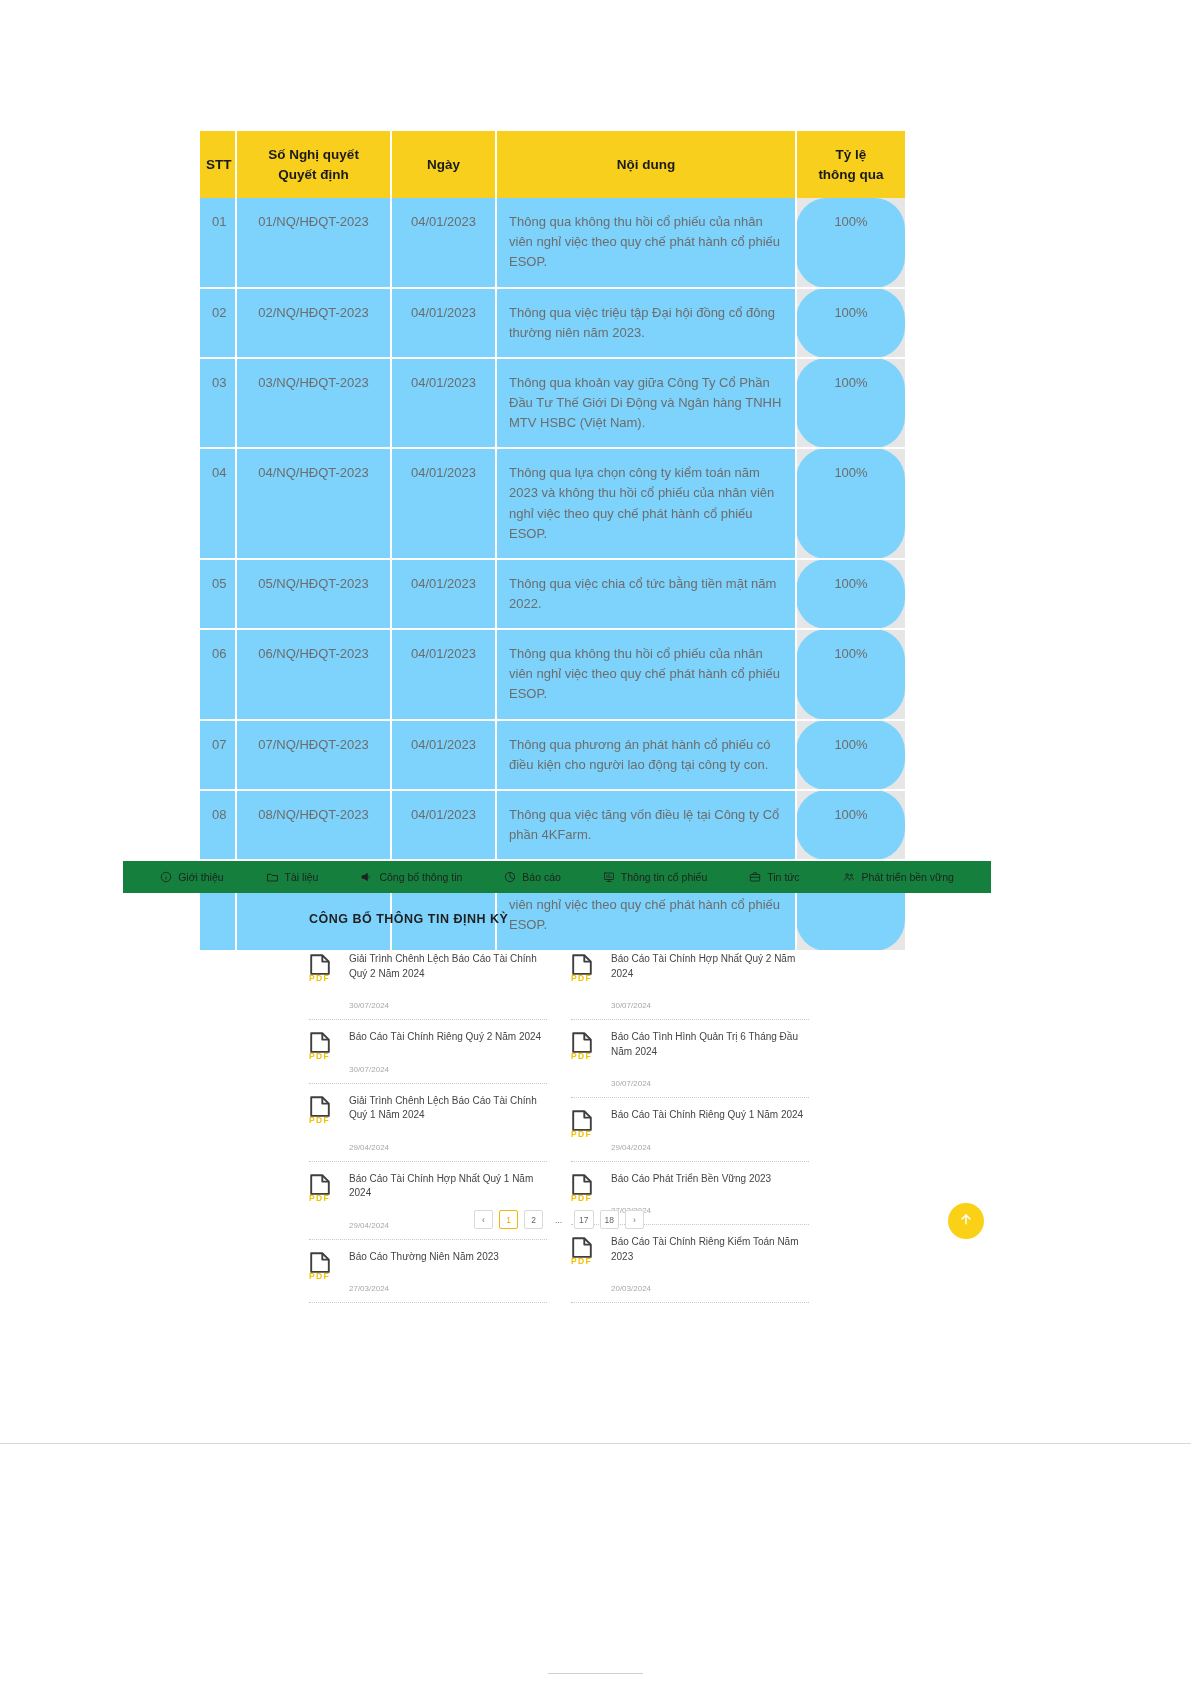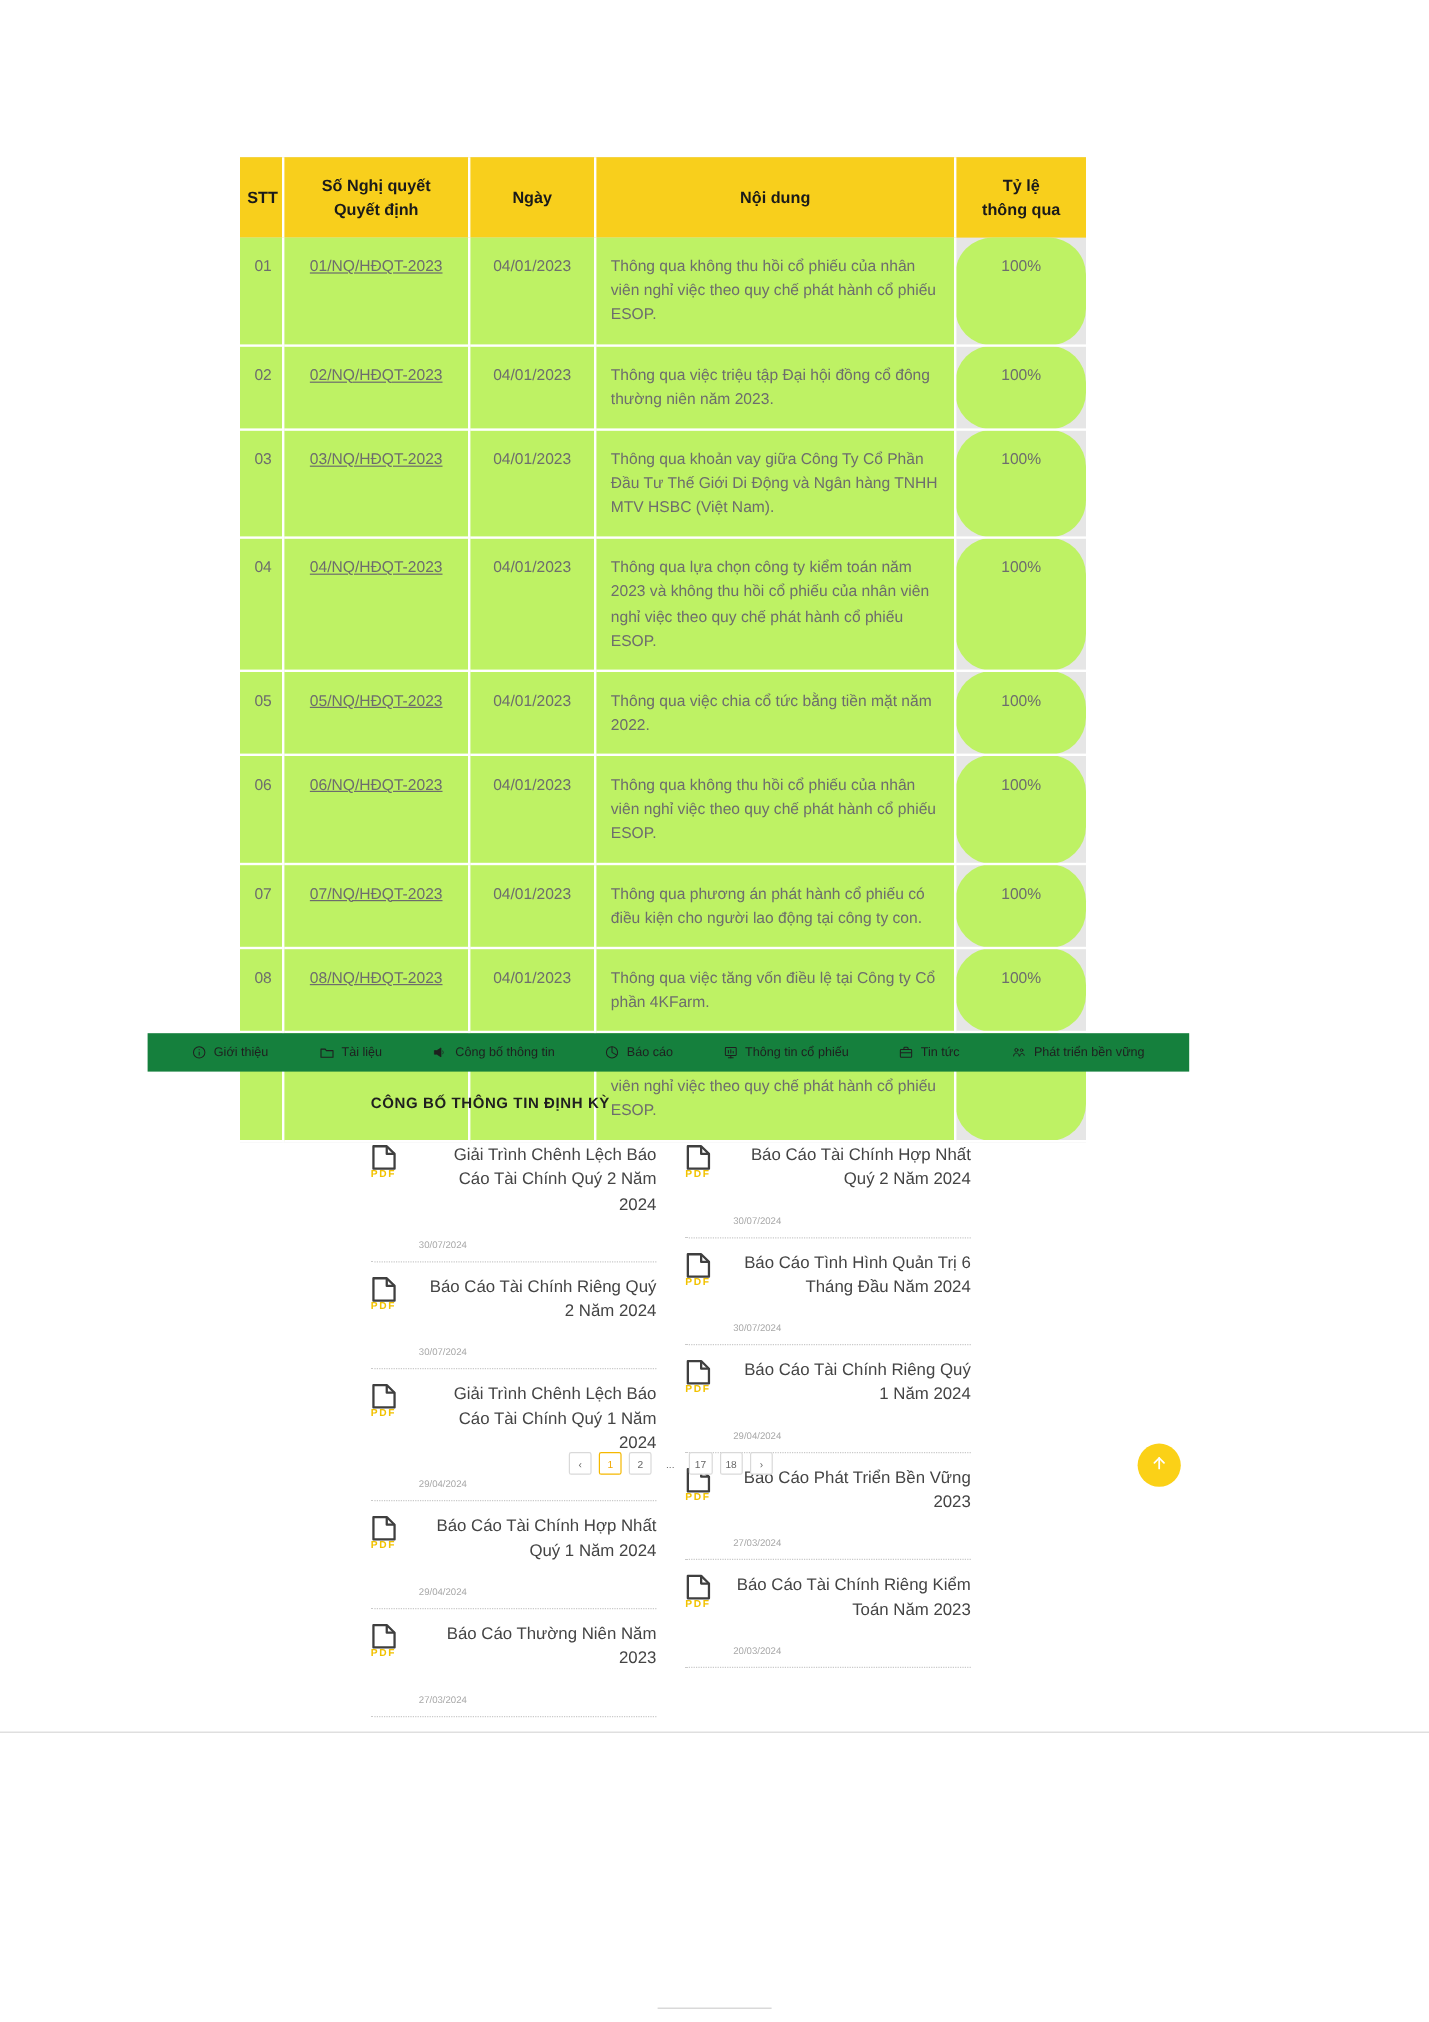--- a/index.html
+++ b/index.html
@@ -27,32 +27,32 @@
     font-size:13.5px;
     font-weight:bold;
     text-align:center;
     vertical-align:middle;
     padding:14px 6px;
     border-right:2px solid #ffffff;
     line-height:1.45;
   }
   table.res-table th:last-child { border-right:none; }
   table.res-table td {
-    background:#bef264;
+    background:#7dd3fc;
     font-size:13px;
     color:#6d6d6d;
     padding:14px 12px;
     vertical-align:top;
     border-right:2px solid #ffffff;
     border-bottom:2px solid #ffffff;
     line-height:1.55;
   }
   table.res-table td:last-child { border-right:none; }
   td.c-stt { text-align:center; width:36px; }
-  td.c-sonq { text-align:center;text-decoration:underline; }
+  td.c-sonq { text-align:center; }
   td.c-ngay { text-align:center; }
   td.c-noidung { text-align:left; }
   td.c-tyle { text-align:center;border-radius:31px; }
   col.w-stt { width:36px; }
   col.w-sonq { width:155px; }
   col.w-ngay { width:105px; }
   col.w-noidung { width:300px; }
   col.w-tyle { width:109px; }
 
   
@@ -94,21 +94,21 @@
   .pdf-ico {
     width:30px; flex:0 0 30px; padding-top:2px;
     display:flex; flex-direction:column; align-items:flex-start;
   }
   .pdf-ico .pdf-label {
     font-size:8.5px; font-weight:bold; color:#f2c200;
     letter-spacing:1.4px; margin-top:-4px;
   }
   .doc-text { flex:1; padding-top:1px; }
   .doc-name {
-    font-size:14px; color:#444; line-height:1.45;text-align:right;
+    font-size:10px; color:#444; line-height:1.45;
   }
   .doc-date {
     font-size:8px; color:#a8a8a8; margin-top:20px;
   }
 
   
   #pagination {
     position:absolute; left:309px; top:1210px; width:500px;
     display:flex; align-items:center; justify-content:center; gap:6px;
   }

